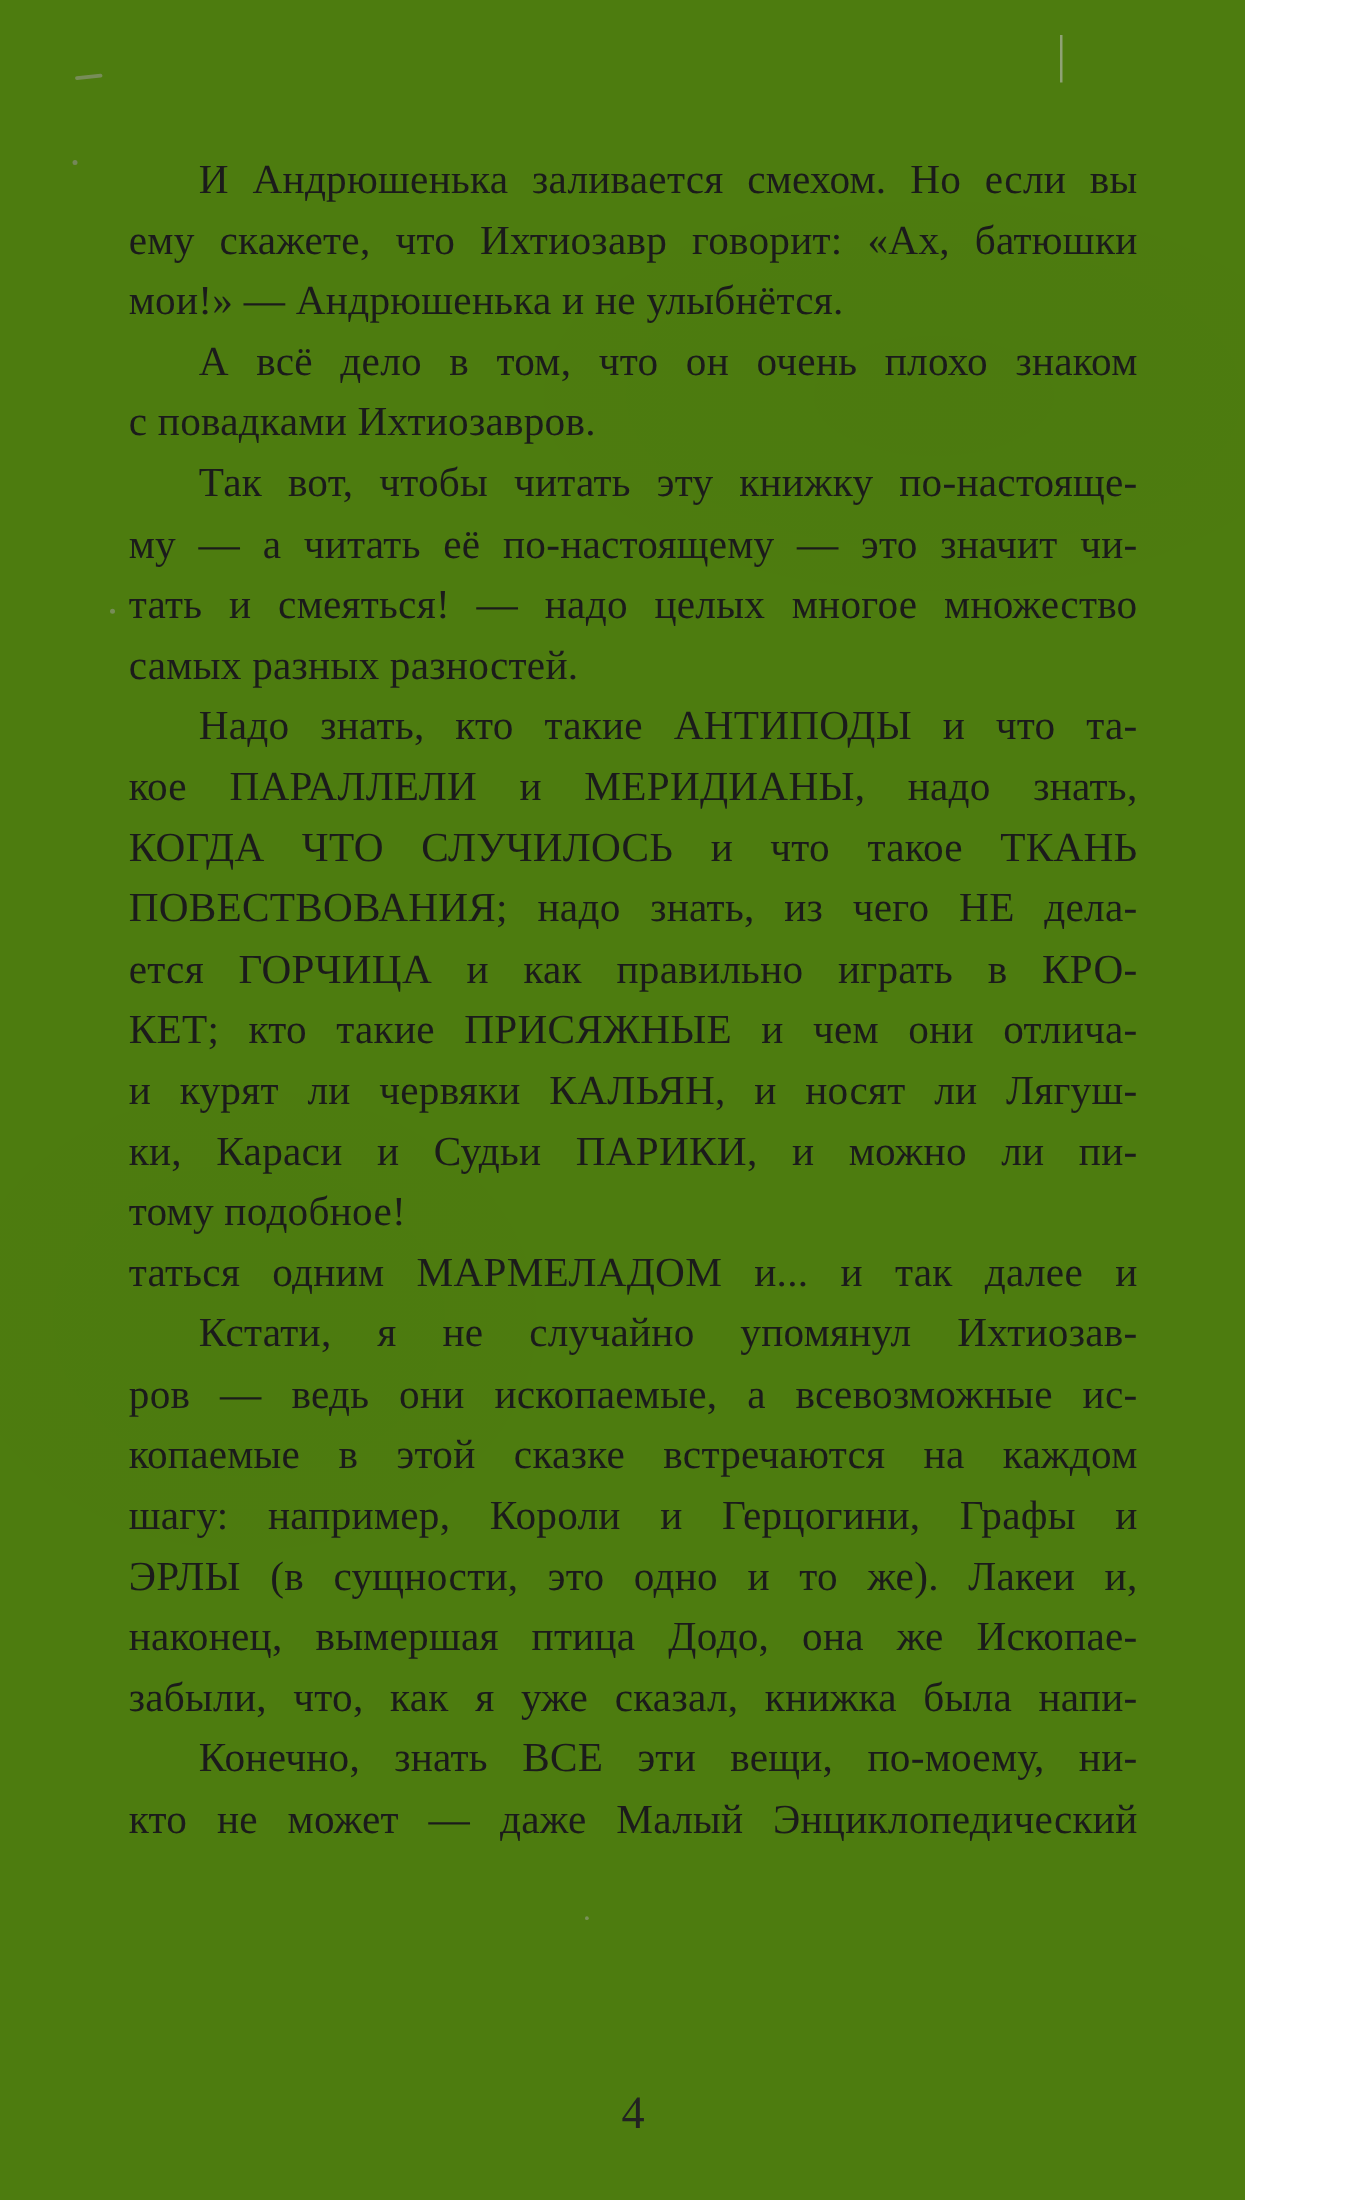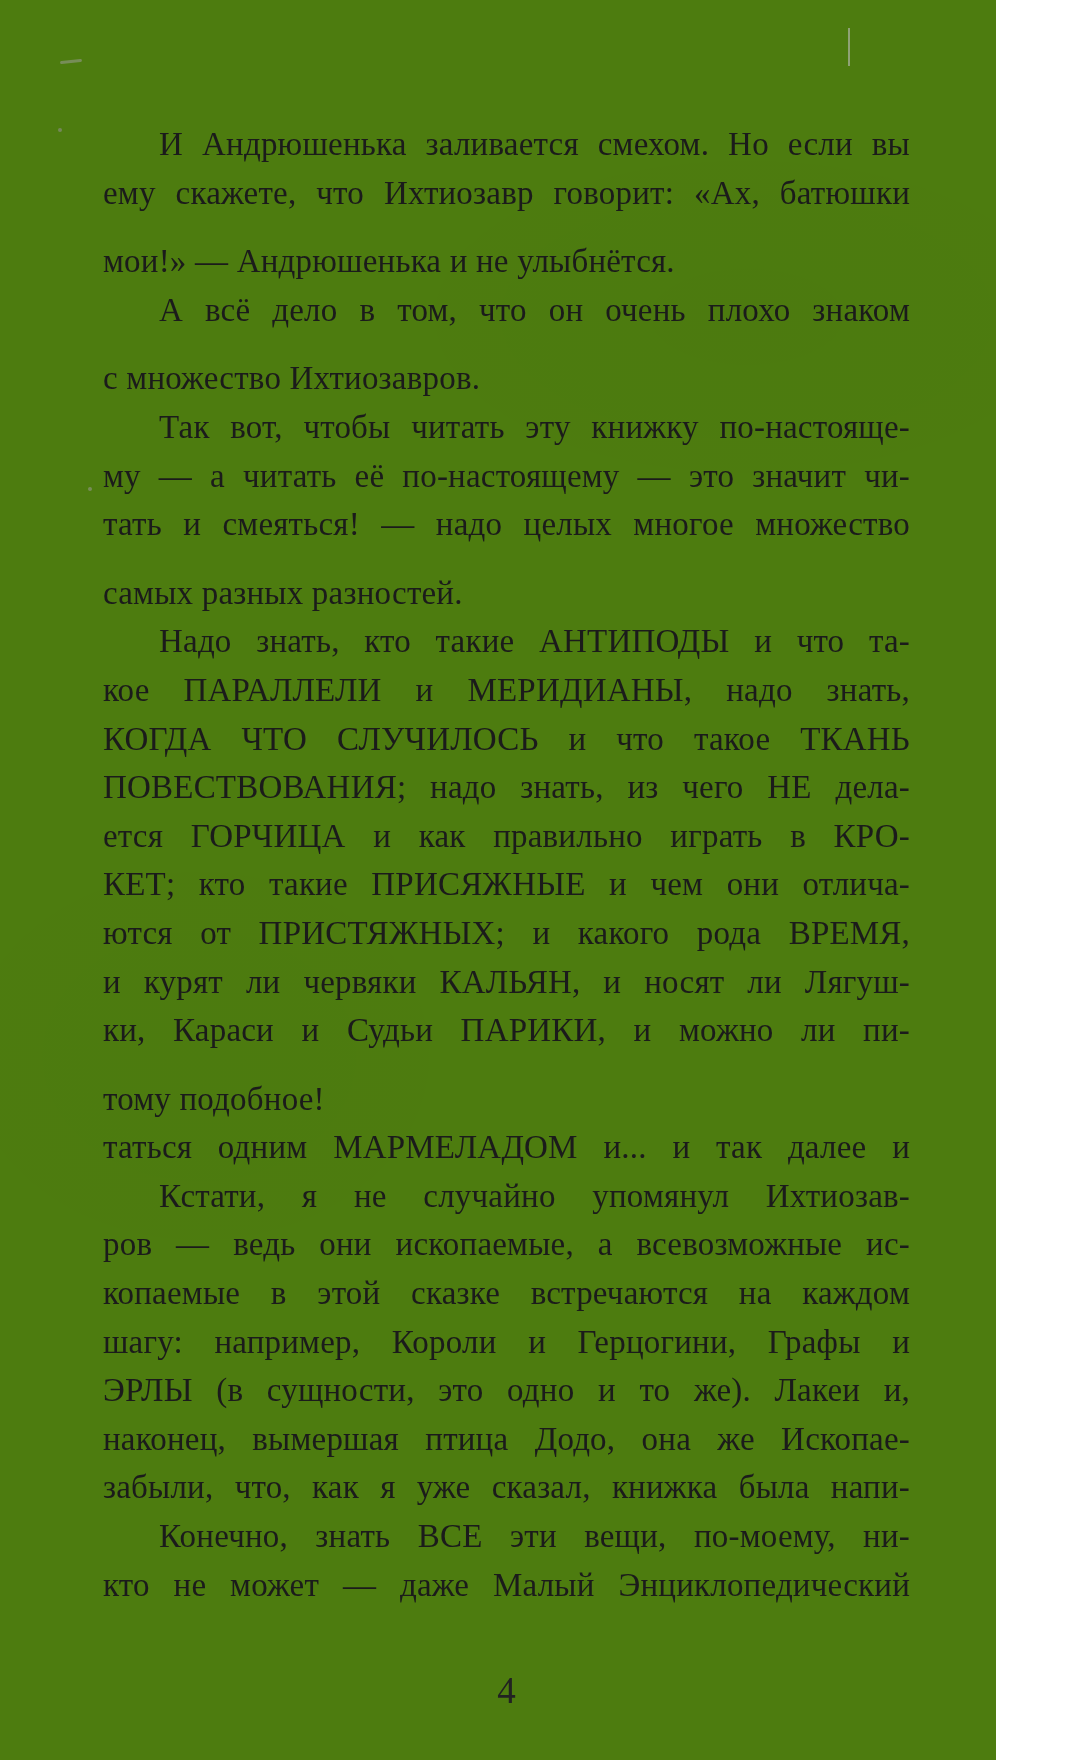--- a/index.html
+++ b/index.html
@@ -32,21 +32,20 @@
     line-height: 48.6px;
     font-size: 33px;
     letter-spacing: 0.2px;
     text-align: justify;
     text-align-last: justify;
     white-space: nowrap;
   }
   .line.para-end {
     text-align: left;
     text-align-last: left;
-    margin-top: 20px;
   }
   .line.indent { text-indent: 56px; }
   .page-number {
     position: absolute;
     left: 103px;
     top: 1663px;
     width: 807px;
     height: 55px;
     line-height: 55px;
     text-align: center;
@@ -90,32 +89,31 @@
   <span class="artifact dot-left-1"></span>
   <span class="artifact dot-left-2"></span>
   <span class="artifact speck-right"></span>
   <span class="artifact dot-mid-bottom"></span>
 
   <div class="text-block">
       <div class="line indent">И Андрюшенька заливается смехом. Но если вы</div>
       <div class="line">ему скажете, что Ихтиозавр говорит: «Ах, батюшки</div>
       <div class="line para-end">мои!» — Андрюшенька и не улыбнётся.</div>
       <div class="line indent">А всё дело в том, что он очень плохо знаком</div>
-      <div class="line para-end">с множество Ихтиозавров.</div>
+      <div class="line para-end">с повадками Ихтиозавров.</div>
       <div class="line indent">Так вот, чтобы читать эту книжку по-настояще-</div>
       <div class="line">му — а читать её по-настоящему — это значит чи-</div>
       <div class="line">тать и смеяться! — надо целых многое множество</div>
       <div class="line para-end">самых разных разностей.</div>
       <div class="line indent">Надо знать, кто такие АНТИПОДЫ и что та-</div>
       <div class="line">кое ПАРАЛЛЕЛИ и МЕРИДИАНЫ, надо знать,</div>
       <div class="line">КОГДА ЧТО СЛУЧИЛОСЬ и что такое ТКАНЬ</div>
       <div class="line">ПОВЕСТВОВАНИЯ; надо знать, из чего НЕ дела-</div>
       <div class="line">ется ГОРЧИЦА и как правильно играть в КРО-</div>
       <div class="line">КЕТ; кто такие ПРИСЯЖНЫЕ и чем они отлича-</div>
-      <div class="line">ются от ПРИСТЯЖНЫХ; и какого рода ВРЕМЯ,</div>
       <div class="line">и курят ли червяки КАЛЬЯН, и носят ли Лягуш-</div>
       <div class="line">ки, Караси и Судьи ПАРИКИ, и можно ли пи-</div>
       <div class="line para-end">тому подобное!</div>
       <div class="line">таться одним МАРМЕЛАДОМ и... и так далее и</div>
       <div class="line indent">Кстати, я не случайно упомянул Ихтиозав-</div>
       <div class="line">ров — ведь они ископаемые, а всевозможные ис-</div>
       <div class="line">копаемые в этой сказке встречаются на каждом</div>
       <div class="line">шагу: например, Короли и Герцогини, Графы и</div>
       <div class="line">ЭРЛЫ (в сущности, это одно и то же). Лакеи и,</div>
       <div class="line">наконец, вымершая птица Додо, она же Ископае-</div>

